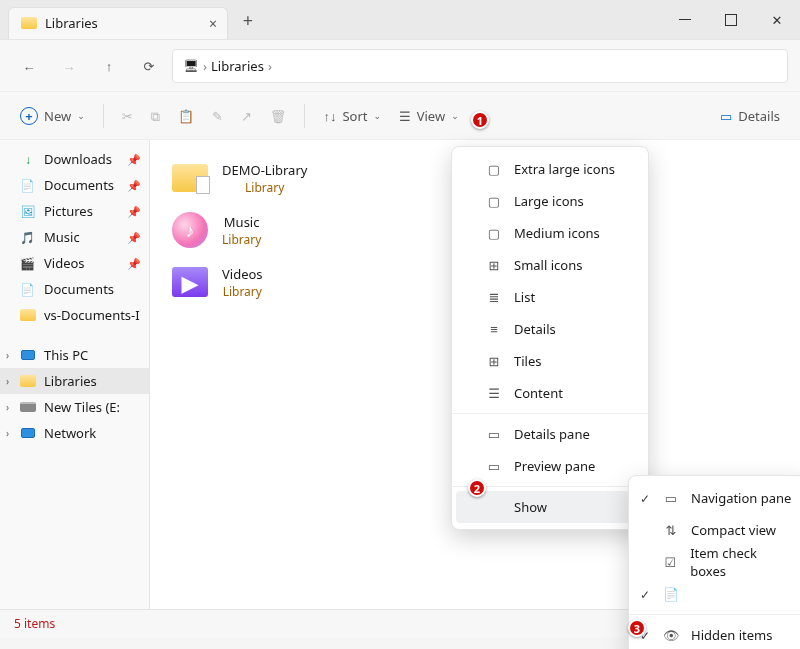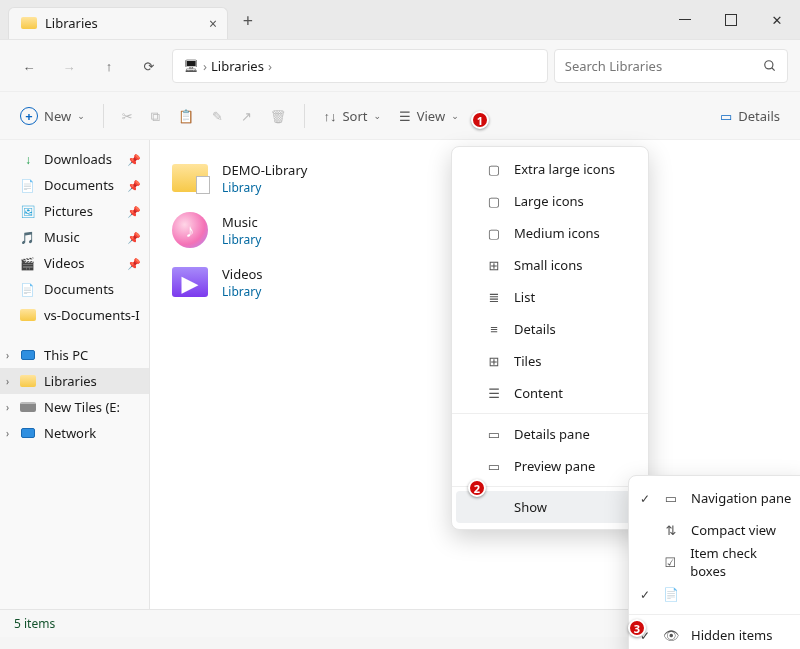--- a/index.html
+++ b/index.html
@@ -38,28 +38,28 @@
   .sitem.active{background:#e8e8e8;}
   .sitem .chevL{position:absolute;left:6px;font-size:10px;color:#666;}
   .sitem{position:relative;}
   .pin{margin-left:auto;color:#777;font-size:11px;}
   .sgap{height:14px;}
   .sicon{width:16px;height:16px;display:inline-flex;align-items:center;justify-content:center;font-size:12px;}
   .folder-ico{background:linear-gradient(#ffe49c,#f7c948);width:16px;height:12px;border-radius:2px;}
   .disk-ico{width:16px;height:10px;background:#888;border-radius:2px;border-top:2px solid #bbb;}
   .monitor-ico{width:14px;height:10px;background:#2f8fe0;border:1px solid #1a6bb5;border-radius:2px;}
 
-  .content { flex:1; padding:12px 16px; background:#fff; position:relative;}
+  .content { flex:1; padding:12px 16px; background:#fff; position:relative;text-align:center;}
   .item { display:flex; gap:12px; align-items:center; padding:6px 4px; width:260px;}
   .item .big-icon{width:40px;height:40px;border-radius:4px;display:flex;align-items:center;justify-content:center;font-size:22px;}
   .item .lbl{font-size:13px;}
-  .item .sub{font-size:12px;color:#0369a1;}
-
-  
-  .status { height:28px; border-top:1px solid #e5e5e5; display:flex; align-items:center; padding:0 14px; font-size:12px; color:#14532d; background:#f7f7f7;}
+  .item .sub{font-size:12px;color:#a16207;}
+
+  
+  .status { height:28px; border-top:1px solid #e5e5e5; display:flex; align-items:center; padding:0 14px; font-size:12px; color:#b91c1c; background:#f7f7f7;}
 
   
   .menu { position:absolute; background:#fff; border-radius:8px; box-shadow:0 8px 24px rgba(0,0,0,.18); border:1px solid #e5e5e5; padding:6px 0; font-size:13px;}
   .menu1 { left:451px; top:146px; width:198px;}
   .menu2 { left:628px; top:475px; width:180px;}
   .mitem { display:flex; align-items:center; gap:12px; height:32px; padding:0 14px 0 10px; position:relative;}
   .mitem.hover{background:#eef0f2;border-radius:4px;margin:0 4px;padding:0 10px 0 6px;}
   .msep{height:1px;background:#eee;margin:4px 0;}
   .mcheck{width:12px;text-align:center;color:#444;font-size:12px;}
   .micon{width:16px;text-align:center;color:#555;}
@@ -93,29 +93,20 @@
 <div class="addr">
   <div class="navbtn">←</div>
   <div class="navbtn" style="color:#bbb;">→</div>
   <div class="navbtn">↑</div>
   <div class="navbtn">⟳</div>
   <div class="breadcrumb">
     <span class="sicon">🖥</span>
     <span class="crumb-sep">›</span>
     <span>Libraries</span>
     <span class="crumb-sep">›</span>
-  </div>
-  <div class="searchbox">
-    <span>Search Libraries</span>
-    <span style="color:#555;">
-      <svg width="14" height="14" viewBox="0 0 24 24" fill="none" stroke="currentColor" stroke-width="2">
-          <circle cx="10" cy="10" r="7"></circle>
-          <line x1="20" y1="20" x2="15" y2="15"></line>
-        </svg>
-    </span>
   </div>
 </div>
 
 <div class="toolbar">
   <div class="tbtn">
     <span class="newbtn">+</span>
     <span>New</span>
     <span class="chev">⌄</span>
   </div>
   <div class="tsep"></div>

